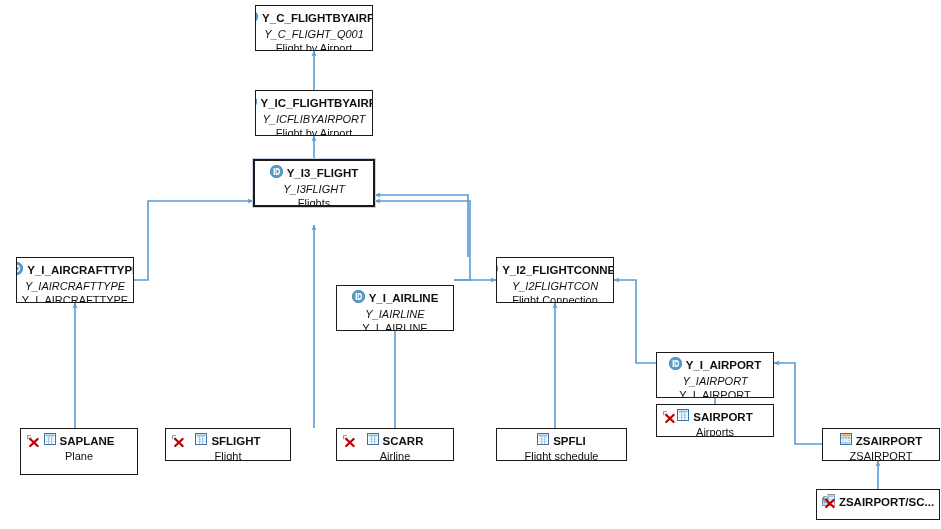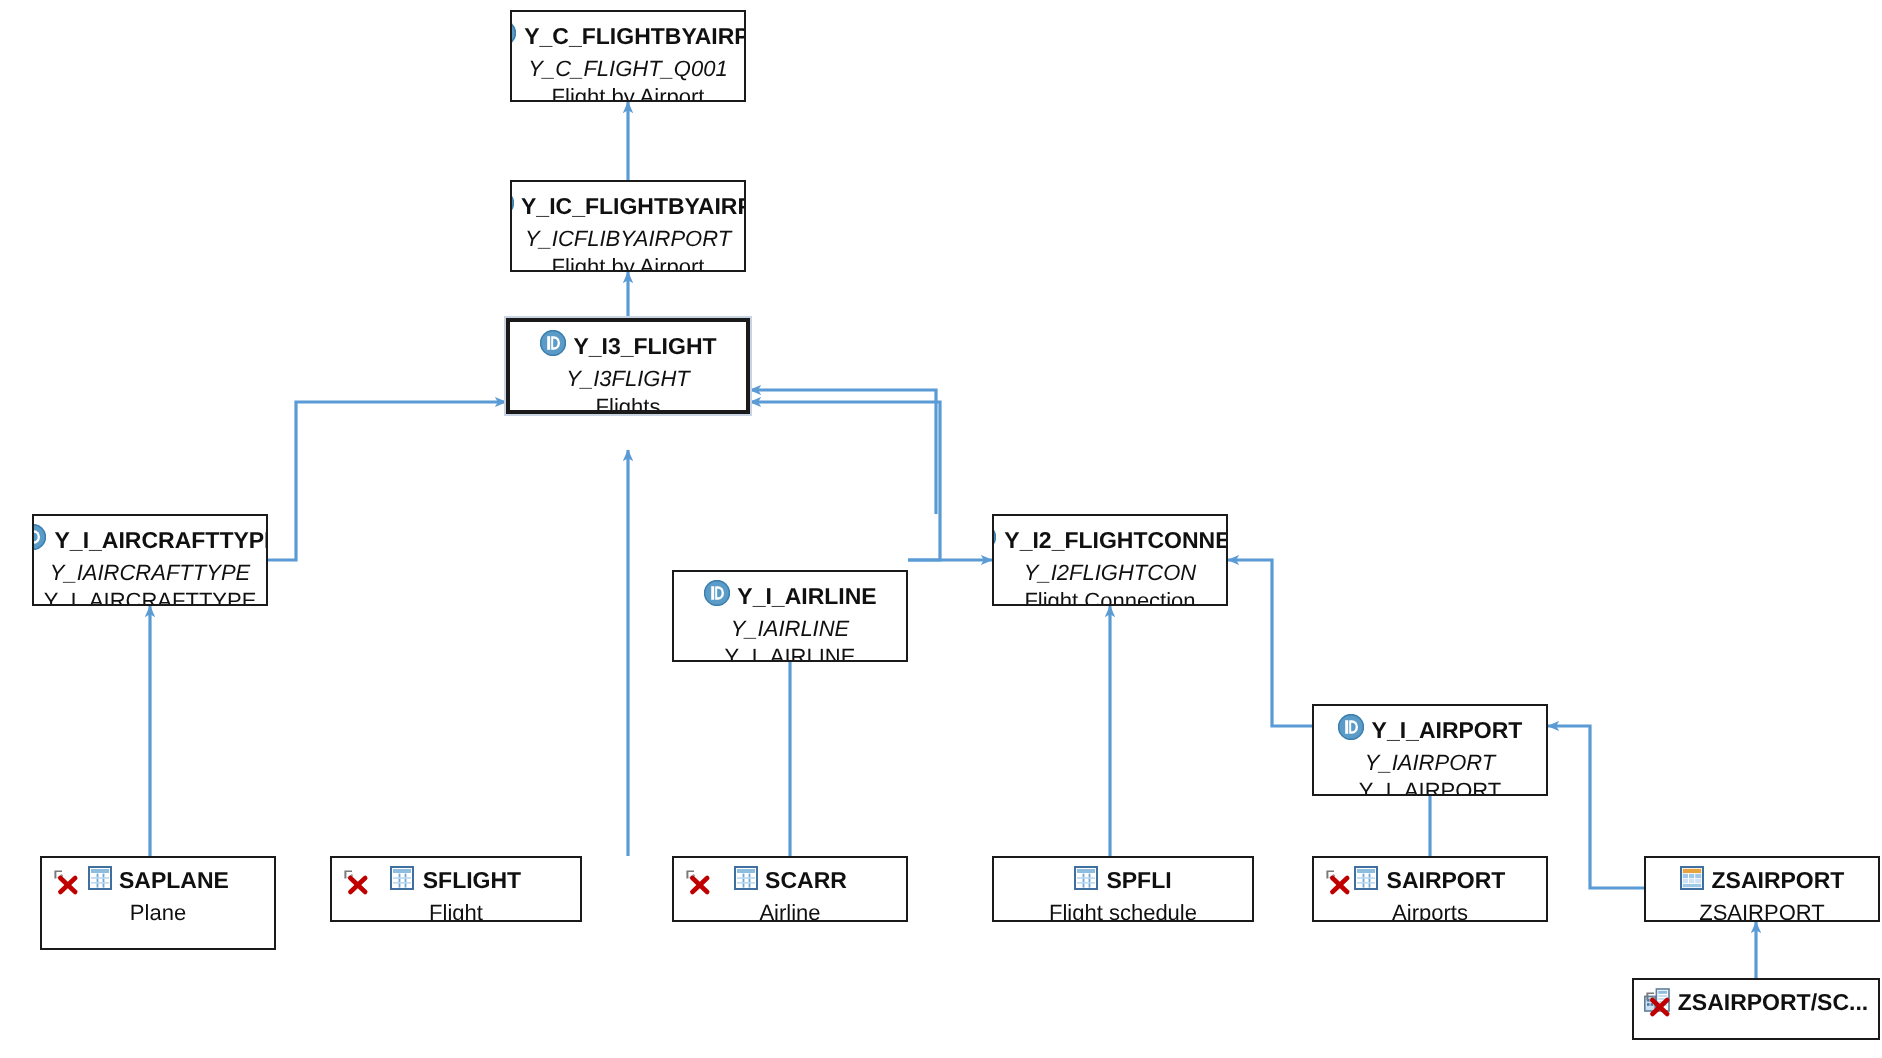--- a/index.html
+++ b/index.html
@@ -275,21 +275,21 @@
               <rect x="1.5" y="1.5" width="9" height="2" fill="#8fbde0"></rect>
               <rect x="4.3" y="3.8" width="0.9" height="7" fill="#6fa8d4"></rect>
               <rect x="7.3" y="3.8" width="0.9" height="7" fill="#6fa8d4"></rect>
               <rect x="1.5" y="5.6" width="9" height="0.8" fill="#bcd8ee"></rect>
               <rect x="1.5" y="8.0" width="9" height="0.8" fill="#bcd8ee"></rect>
             </svg></span>
           <span>SPFLI</span>
         </div>
         <div class="node-desc">Flight schedule</div>
       </div>
-      <div class="node table-node" style="left: 656px; top: 428px; width: 118px; height: 33px;">
+      <div class="node table-node" style="left: 656px; top: 404px; width: 118px; height: 33px;">
         <span class="icon err-icon"><svg width="14" height="14" viewBox="0 0 14 14">
             <path d="M1.2 1.2 L5.0 1.2 L5.0 2.0 L2.2 2.0 L2.2 5.2 L1.2 5.2 Z" fill="#7a7a7a"></path>
             <path d="M2.6 4.6 L5.0 3.0 L5.6 4.0 L3.2 5.6 Z" fill="#9a9a9a"></path>
             <g stroke="#c00000" stroke-width="2.3" stroke-linecap="round">
               <line x1="4.2" y1="5.0" x2="11.6" y2="12.0"></line>
               <line x1="11.6" y1="5.0" x2="4.2" y2="12.0"></line>
             </g>
           </svg></span>
         <div class="node-title">
           <span class="icon"><svg width="12" height="12" viewBox="0 0 12 12">

